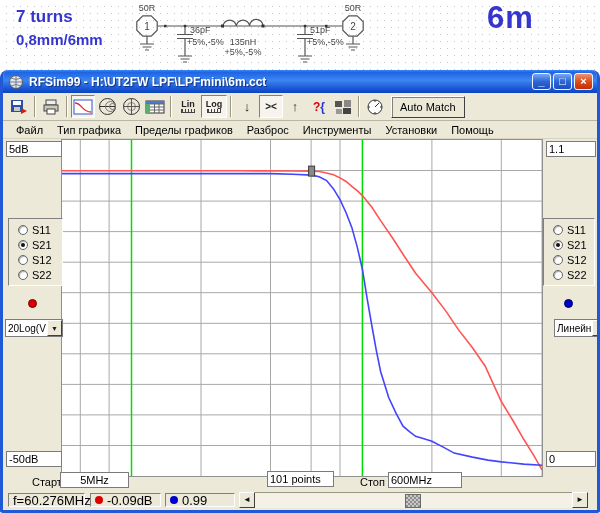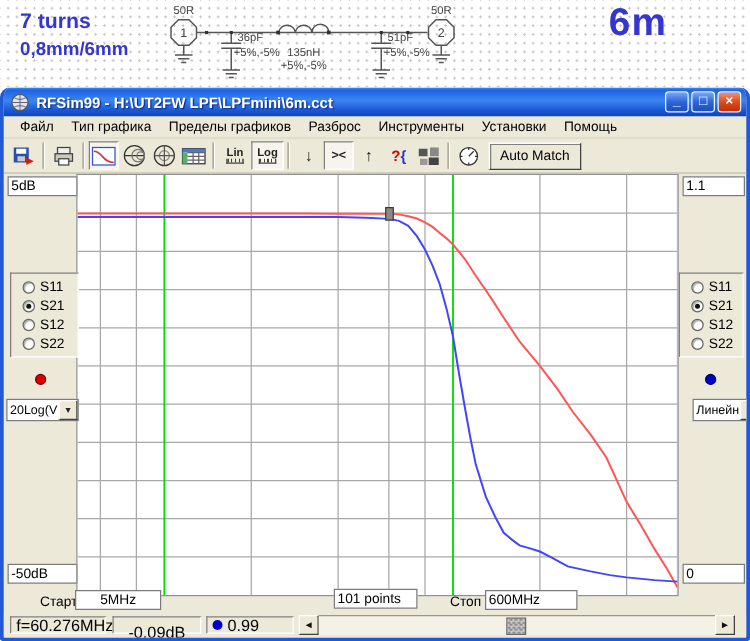--- a/index.html
+++ b/index.html
@@ -143,116 +143,116 @@
         <path d="M1.5,8 H14.5 M8,1.5 V14.5 M3,4 Q8,7 13,4 M3,12 Q8,9 13,12" stroke="#667" fill="none" stroke-width="0.8"></path>
       </svg>
       <span id="titletext">RFSim99 - H:\UT2FW LPF\LPFmini\6m.cct</span>
       <div class="tbtns">
         <div class="tbtn">_</div>
         <div class="tbtn">□</div>
         <div class="tbtn close">×</div>
       </div>
     </div>
 
+    <div id="toolbar">
+      <div class="tool">
+        <svg width="18" height="18">
+          <rect x="1" y="2" width="12" height="12" fill="#2b4fa8"></rect>
+            <rect x="3" y="3" width="8" height="4" fill="#fff"></rect>
+          <rect x="4" y="9" width="6" height="4" fill="#c9c9c9"></rect>
+          <path d="M11,10 L17,13 L11,16 Z" fill="#d42000"></path>
+        </svg>
+      </div>
+      <div class="tsep"></div>
+      <div class="tool">
+        <svg width="18" height="18">
+          <rect x="4" y="2" width="10" height="5" fill="#eee" stroke="#444"></rect>
+          <rect x="2" y="7" width="14" height="6" fill="#cdc9ba" stroke="#444"></rect>
+          <rect x="5" y="11" width="8" height="5" fill="#fff" stroke="#444"></rect>
+        </svg>
+      </div>
+      <div class="tsep"></div>
+      <div class="tool pressed">
+        <svg width="20" height="18">
+          <rect x="1" y="2" width="18" height="14" fill="#fff" stroke="#3355cc"></rect>
+          <path d="M2,5 C9,5 9,14 18,14" stroke="#e03030" fill="none" stroke-width="1.3"></path>
+        </svg>
+      </div>
+      <div class="tool">
+        <svg width="19" height="19">
+          <circle cx="9.5" cy="9.5" r="8" fill="none" stroke="#333"></circle>
+          <path d="M1.5,9.5 H17.5" stroke="#333"></path>
+          <circle cx="12.5" cy="9.5" r="5" fill="none" stroke="#777"></circle>
+          <circle cx="14.5" cy="9.5" r="3" fill="none" stroke="#777"></circle>
+        </svg>
+      </div>
+      <div class="tool">
+        <svg width="19" height="19">
+          <circle cx="9.5" cy="9.5" r="8" fill="none" stroke="#333"></circle>
+          <circle cx="9.5" cy="9.5" r="4" fill="none" stroke="#888"></circle>
+          <path d="M1.5,9.5 H17.5 M9.5,1.5 V17.5" stroke="#555"></path>
+        </svg>
+      </div>
+      <div class="tool">
+        <svg width="20" height="18">
+          <rect x="1" y="3" width="18" height="12" fill="#fff" stroke="#333"></rect>
+          <rect x="1" y="3" width="18" height="3" fill="#4a7ad0"></rect>
+          <rect x="1" y="6" width="4" height="9" fill="#59b06a"></rect>
+          <path d="M5,6 H19 M5,9 H19 M5,12 H19 M9.5,6 V15 M14,6 V15" stroke="#666" fill="none"></path>
+        </svg>
+      </div>
+      <div class="tsep"></div>
+      <div class="tool linlog">
+        <span>Lin</span>
+        <span class="ruler"></span>
+      </div>
+      <div class="tool linlog pressed">
+        <span>Log</span>
+        <span class="ruler"></span>
+      </div>
+      <div class="tsep"></div>
+      <div class="tool glyphbtn">
+          <span>↓</span>
+        </div>
+      <div class="tool pressed glyphbtn">
+          <span style="font-size:10px">&gt;&lt;</span>
+        </div>
+      <div class="tool glyphbtn">
+          <span>↑</span>
+        </div>
+      <div class="tool">
+        <span class="qb1">?</span>
+          <span class="qb2">{</span>
+      </div>
+      <div class="tool">
+        <svg width="18" height="18">
+          <rect x="1" y="3" width="7" height="6" fill="#555"></rect>
+            <rect x="10" y="2" width="7" height="7" fill="#888"></rect>
+          <rect x="2" y="11" width="6" height="5" fill="#999"></rect>
+            <rect x="9" y="10" width="8" height="6" fill="#444"></rect>
+        </svg>
+      </div>
+      <div class="tsep"></div>
+      <div class="tool">
+        <svg width="18" height="18">
+          <circle cx="9" cy="9" r="7" fill="#fff" stroke="#333"></circle>
+          <path d="M9,9 L13,5 M9,2 V4 M9,14 V16 M2,9 H4 M14,9 H16" stroke="#333" fill="none"></path>
+        </svg>
+      </div>
+      <button id="automatch">Auto Match</button>
+    </div>
+
     <div id="menubar">
       <span class="menuitem">Файл</span>
       <span class="menuitem">Тип графика</span>
       <span class="menuitem">Пределы графиков</span>
       <span class="menuitem">Разброс</span>
       <span class="menuitem">Инструменты</span>
       <span class="menuitem">Установки</span>
       <span class="menuitem">Помощь</span>
-    </div>
-
-    <div id="toolbar">
-      <div class="tool">
-        <svg width="18" height="18">
-          <rect x="1" y="2" width="12" height="12" fill="#2b4fa8"></rect>
-            <rect x="3" y="3" width="8" height="4" fill="#fff"></rect>
-          <rect x="4" y="9" width="6" height="4" fill="#c9c9c9"></rect>
-          <path d="M11,10 L17,13 L11,16 Z" fill="#d42000"></path>
-        </svg>
-      </div>
-      <div class="tsep"></div>
-      <div class="tool">
-        <svg width="18" height="18">
-          <rect x="4" y="2" width="10" height="5" fill="#eee" stroke="#444"></rect>
-          <rect x="2" y="7" width="14" height="6" fill="#cdc9ba" stroke="#444"></rect>
-          <rect x="5" y="11" width="8" height="5" fill="#fff" stroke="#444"></rect>
-        </svg>
-      </div>
-      <div class="tsep"></div>
-      <div class="tool pressed">
-        <svg width="20" height="18">
-          <rect x="1" y="2" width="18" height="14" fill="#fff" stroke="#3355cc"></rect>
-          <path d="M2,5 C9,5 9,14 18,14" stroke="#e03030" fill="none" stroke-width="1.3"></path>
-        </svg>
-      </div>
-      <div class="tool">
-        <svg width="19" height="19">
-          <circle cx="9.5" cy="9.5" r="8" fill="none" stroke="#333"></circle>
-          <path d="M1.5,9.5 H17.5" stroke="#333"></path>
-          <circle cx="12.5" cy="9.5" r="5" fill="none" stroke="#777"></circle>
-          <circle cx="14.5" cy="9.5" r="3" fill="none" stroke="#777"></circle>
-        </svg>
-      </div>
-      <div class="tool">
-        <svg width="19" height="19">
-          <circle cx="9.5" cy="9.5" r="8" fill="none" stroke="#333"></circle>
-          <circle cx="9.5" cy="9.5" r="4" fill="none" stroke="#888"></circle>
-          <path d="M1.5,9.5 H17.5 M9.5,1.5 V17.5" stroke="#555"></path>
-        </svg>
-      </div>
-      <div class="tool">
-        <svg width="20" height="18">
-          <rect x="1" y="3" width="18" height="12" fill="#fff" stroke="#333"></rect>
-          <rect x="1" y="3" width="18" height="3" fill="#4a7ad0"></rect>
-          <rect x="1" y="6" width="4" height="9" fill="#59b06a"></rect>
-          <path d="M5,6 H19 M5,9 H19 M5,12 H19 M9.5,6 V15 M14,6 V15" stroke="#666" fill="none"></path>
-        </svg>
-      </div>
-      <div class="tsep"></div>
-      <div class="tool linlog">
-        <span>Lin</span>
-        <span class="ruler"></span>
-      </div>
-      <div class="tool linlog pressed">
-        <span>Log</span>
-        <span class="ruler"></span>
-      </div>
-      <div class="tsep"></div>
-      <div class="tool glyphbtn">
-          <span>↓</span>
-        </div>
-      <div class="tool pressed glyphbtn">
-          <span style="font-size:10px">&gt;&lt;</span>
-        </div>
-      <div class="tool glyphbtn">
-          <span>↑</span>
-        </div>
-      <div class="tool">
-        <span class="qb1">?</span>
-          <span class="qb2">{</span>
-      </div>
-      <div class="tool">
-        <svg width="18" height="18">
-          <rect x="1" y="3" width="7" height="6" fill="#555"></rect>
-            <rect x="10" y="2" width="7" height="7" fill="#888"></rect>
-          <rect x="2" y="11" width="6" height="5" fill="#999"></rect>
-            <rect x="9" y="10" width="8" height="6" fill="#444"></rect>
-        </svg>
-      </div>
-      <div class="tsep"></div>
-      <div class="tool">
-        <svg width="18" height="18">
-          <circle cx="9" cy="9" r="7" fill="#fff" stroke="#333"></circle>
-          <path d="M9,9 L13,5 M9,2 V4 M9,14 V16 M2,9 H4 M14,9 H16" stroke="#333" fill="none"></path>
-        </svg>
-      </div>
-      <button id="automatch">Auto Match</button>
     </div>
 
     <div id="content">
 
       <div id="plot">
         <svg id="chart" width="480" height="336" viewBox="0 0 480 336">
             <line x1="18.3" y1="0" x2="18.3" y2="336" stroke="#a8a8a8" stroke-width="1"></line>
             <line x1="47.1" y1="0" x2="47.1" y2="336" stroke="#a8a8a8" stroke-width="1"></line>
             <line x1="139.0" y1="0" x2="139.0" y2="336" stroke="#a8a8a8" stroke-width="1"></line>
             <line x1="208.5" y1="0" x2="208.5" y2="336" stroke="#a8a8a8" stroke-width="1"></line>
@@ -334,21 +334,21 @@
       <span class="slabel" style="left:29px; top:337px;">Старт</span>
       <div class="fieldbox" style="left:57px; top:333px; width:69px;text-align:center;">5MHz</div>
       <div class="fieldbox" style="left:264px; top:332px; width:67px;">101 points</div>
       <span class="slabel" style="left:357px; top:337px;">Стоп</span>
       <div class="fieldbox" style="left:385px; top:333px; width:74px;">600MHz</div>
 
       <div id="statusbar">
         <div class="spanel" style="left:5px; width:77px;">
           <span>f=60.276MHz</span>
         </div>
-        <div class="spanel" style="left:87px; width:71px;flex-direction:column;">
+        <div class="spanel" style="left:87px; width:71px;">
           <span class="sdot" style="background:#dd0000;"></span>
           <span>-0.09dB</span>
         </div>
         <div class="spanel" style="left:162px; width:70px;">
           <span class="sdot" style="background:#0000cc;"></span>
           <span>0.99</span>
         </div>
         <div id="hscroll">
           <div class="sarrow">◄</div>
           <div id="strack">

